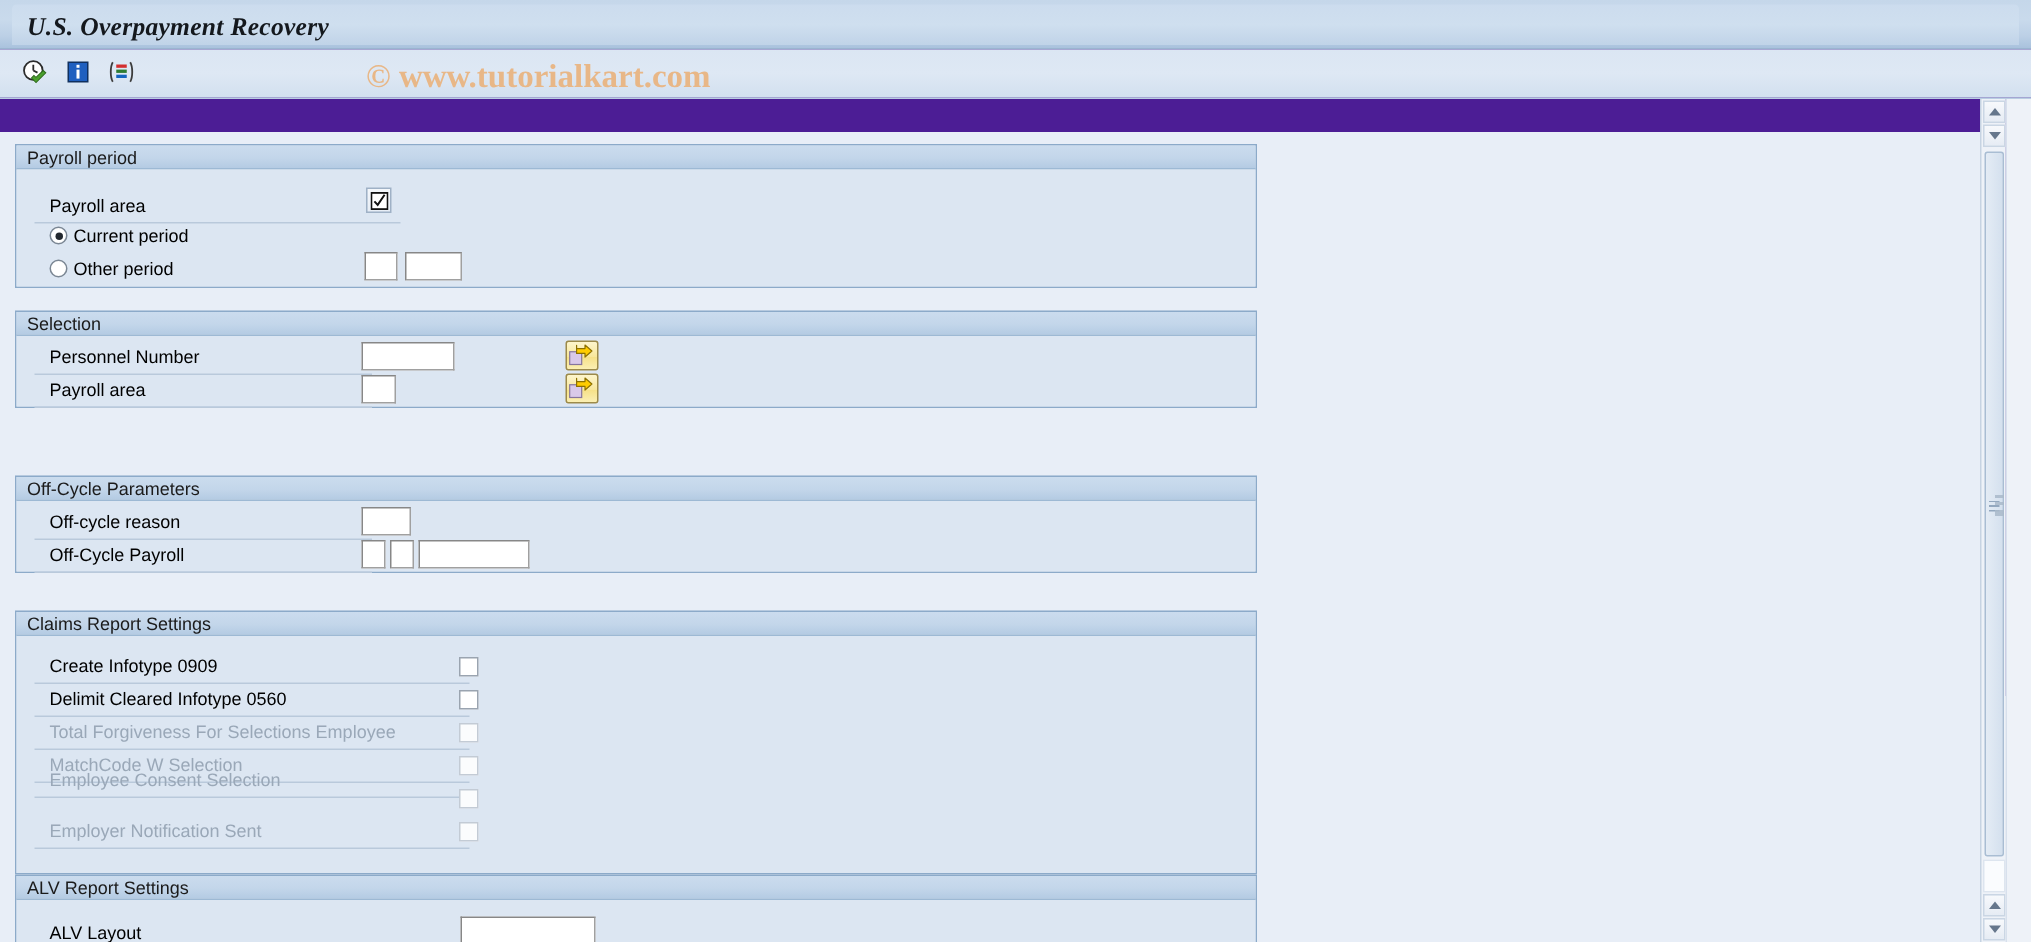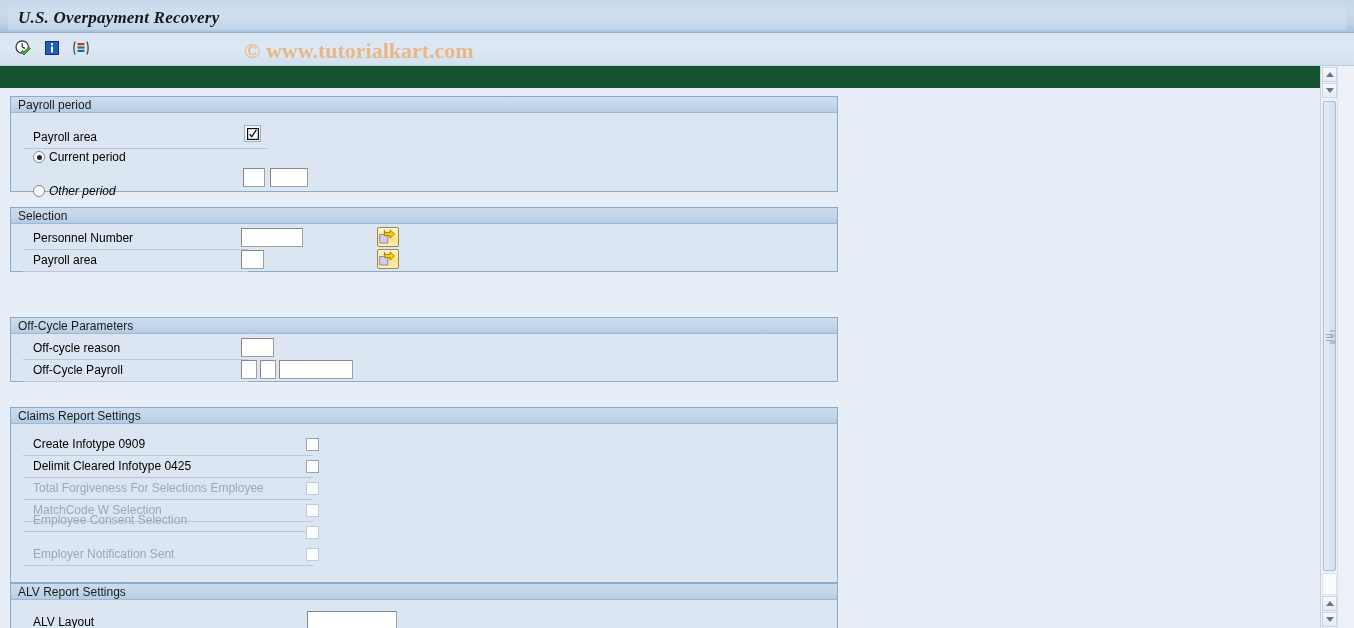--- a/index.html
+++ b/index.html
@@ -14,21 +14,21 @@
     font-size: 12px;
     color: #000000;
     overflow: hidden;
   }
 
   
   .app {
     position: relative;
     width: 1354px;
     height: 464px;
-    background: #14532d;
+    background: #4c1d95;
     box-sizing: border-box;
   }
 
   
   .titlebar {
     position: absolute;
     left: 0; top: 0;
     width: 1354px;
     height: 33px;
     background: linear-gradient(to bottom, #c5d7ea 0%, #c9daec 40%, #bcd0e6 75%, #a9c2dd 100%);
@@ -409,21 +409,21 @@
             <rect x="0.6" y="0.6" width="10.8" height="10.8" fill="#ffffff" stroke="#111111" stroke-width="1.2"></rect>
             <path d="M2.6 6.2 L4.8 8.6 L9.4 1.8" fill="none" stroke="#111111" stroke-width="1.3"></path>
           </svg>
         </div>
 
         <div class="radio-row" style="top:37px;">
           <span class="radio on"></span>
           <span>Current period</span>
         </div>
 
-        <div class="radio-row" style="top:71px;font-style:italic;">
+        <div class="radio-row" style="top:59px;">
           <span class="radio"></span>
           <span>Other period</span>
         </div>
 
         <input class="inp" style="left: 232px; top: 55px; width: 22px; height: 19px;" value="">
         <input class="inp" style="left: 259px; top: 55px; width: 38px; height: 19px;" value="">
       </div>
     </div>
 
     <div class="group" style="top:119px; height:65px;">
@@ -478,21 +478,21 @@
 
     <div class="group" style="top:319px; height:176px;">
       <div class="group-hdr">Claims Report Settings</div>
       <div class="group-body" style="height:158px;" id="claims-body">
           <div class="frow" style="top: 10px; width: 290px;">
             <span class="lbl">Create Infotype 0909</span>
             <span class="hr" style="width: 290px;"></span>
           </div>
           <span class="cbox" style="left: 295px; top: 14px;"></span>
           <div class="frow" style="top: 32px; width: 290px;">
-            <span class="lbl">Delimit Cleared Infotype 0425</span>
+            <span class="lbl">Delimit Cleared Infotype 0560</span>
             <span class="hr" style="width: 290px;"></span>
           </div>
           <span class="cbox" style="left: 295px; top: 36px;"></span>
           <div class="frow" style="top: 54px; width: 290px;">
             <span class="lbl dim">Total Forgiveness For Selections Employee</span>
             <span class="hr" style="width: 290px;"></span>
           </div>
           <span class="cbox dim" style="left: 295px; top: 58px;"></span>
           <div class="frow" style="top: 76px; width: 290px;">
             <span class="lbl dim">MatchCode W Selection</span>

